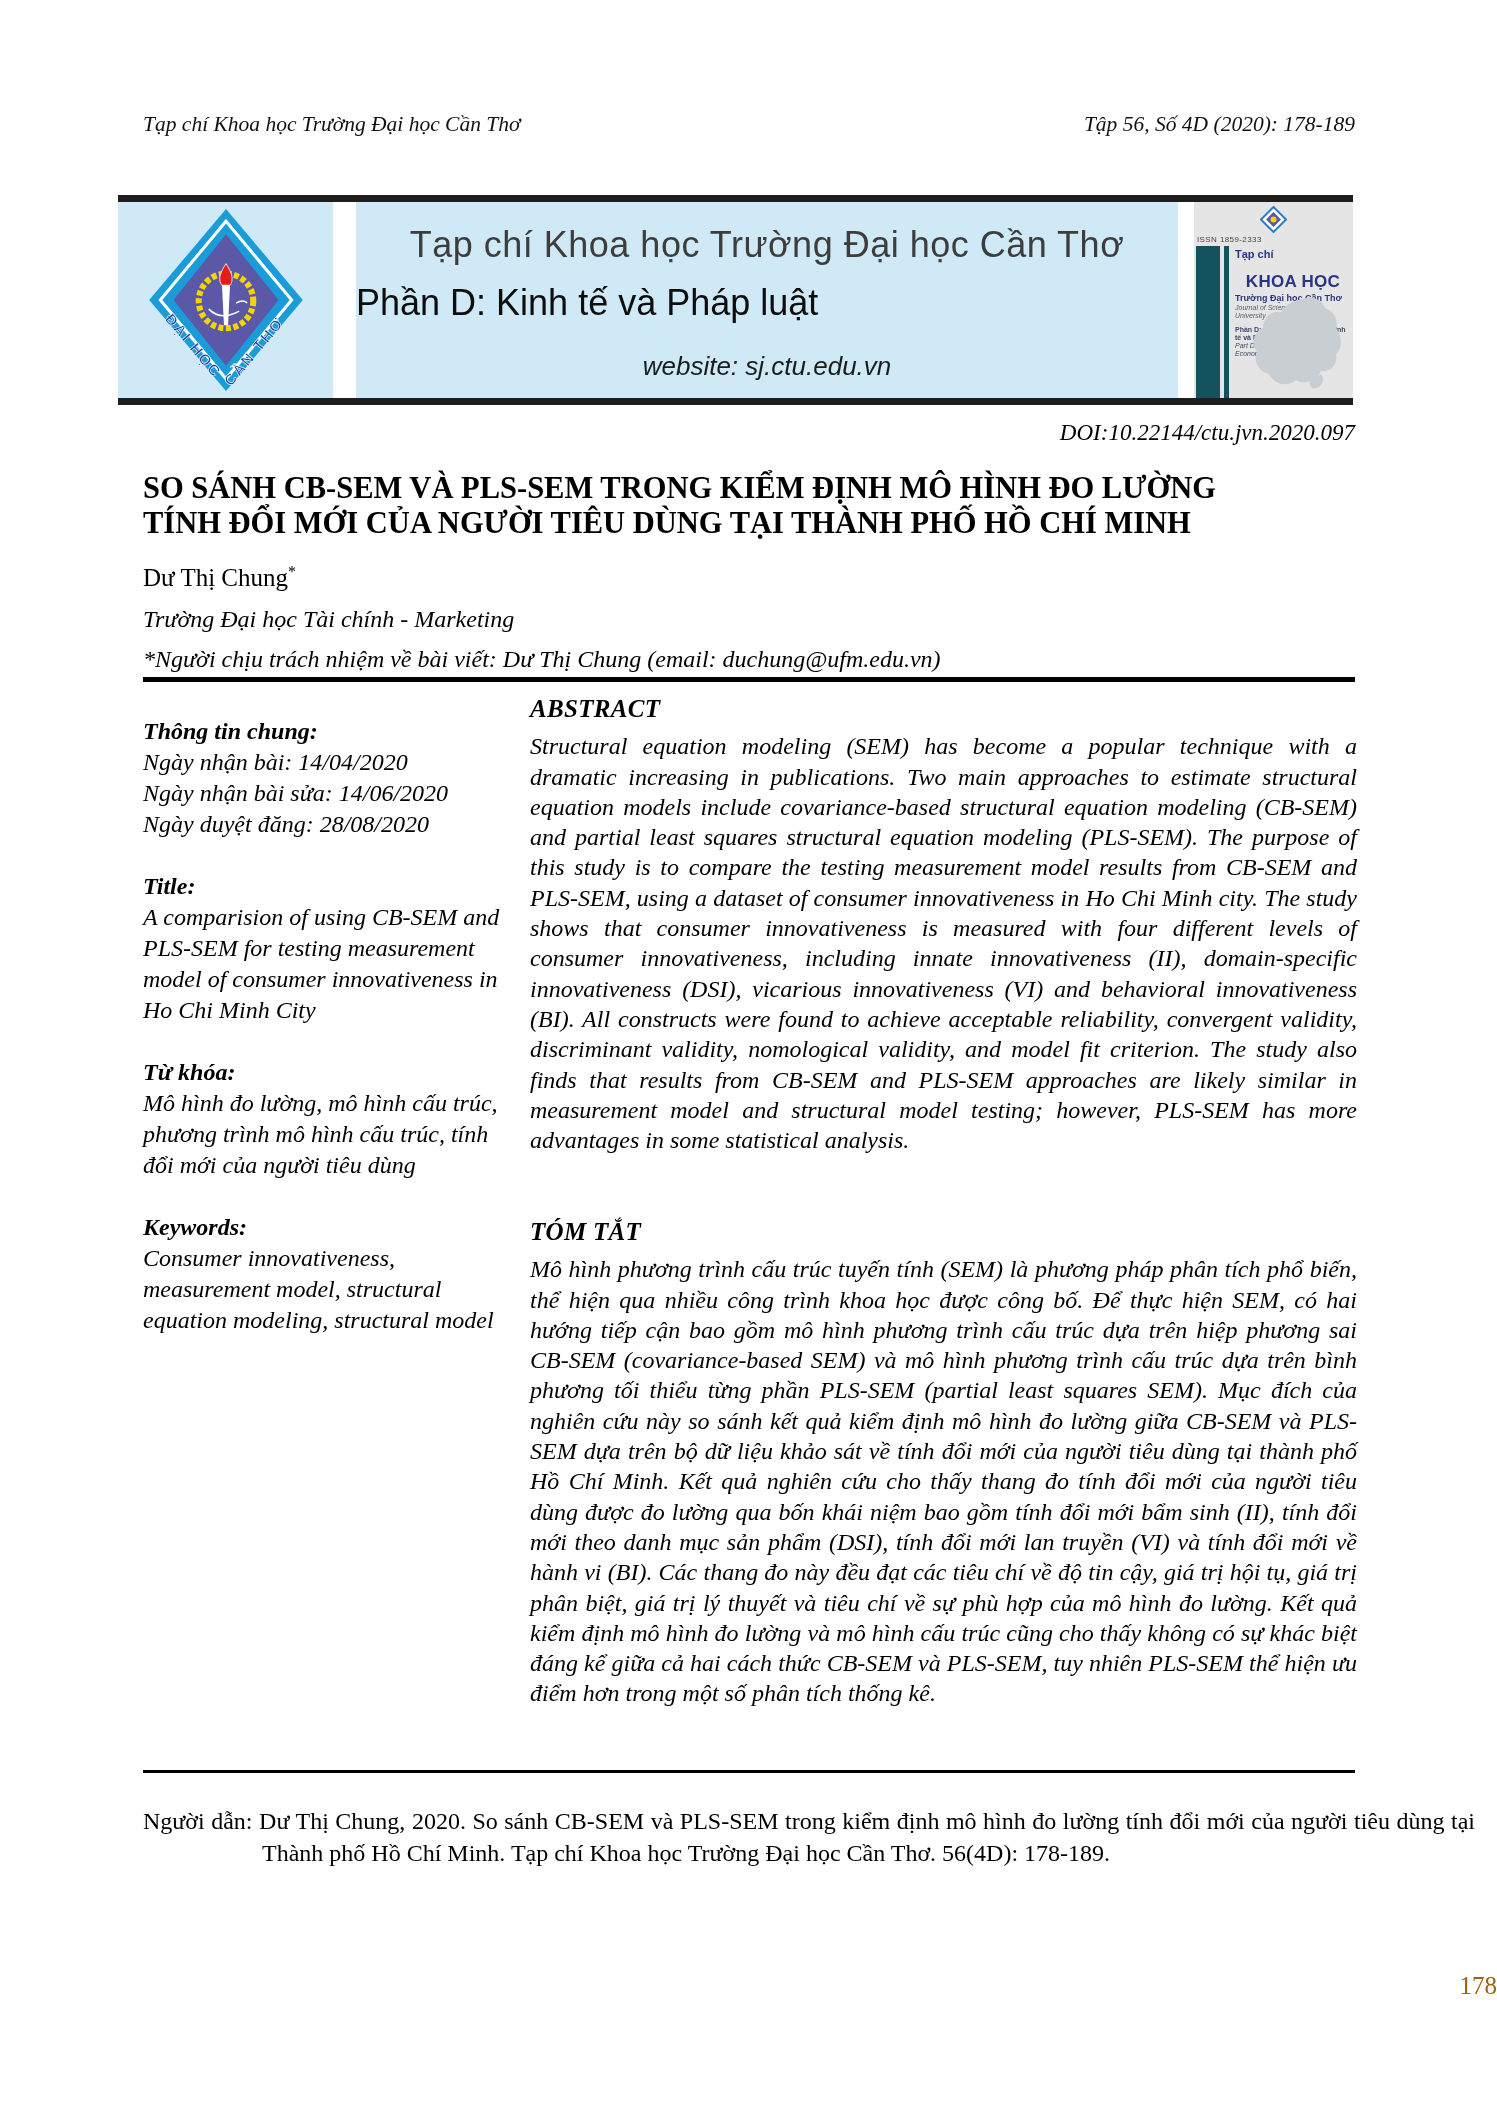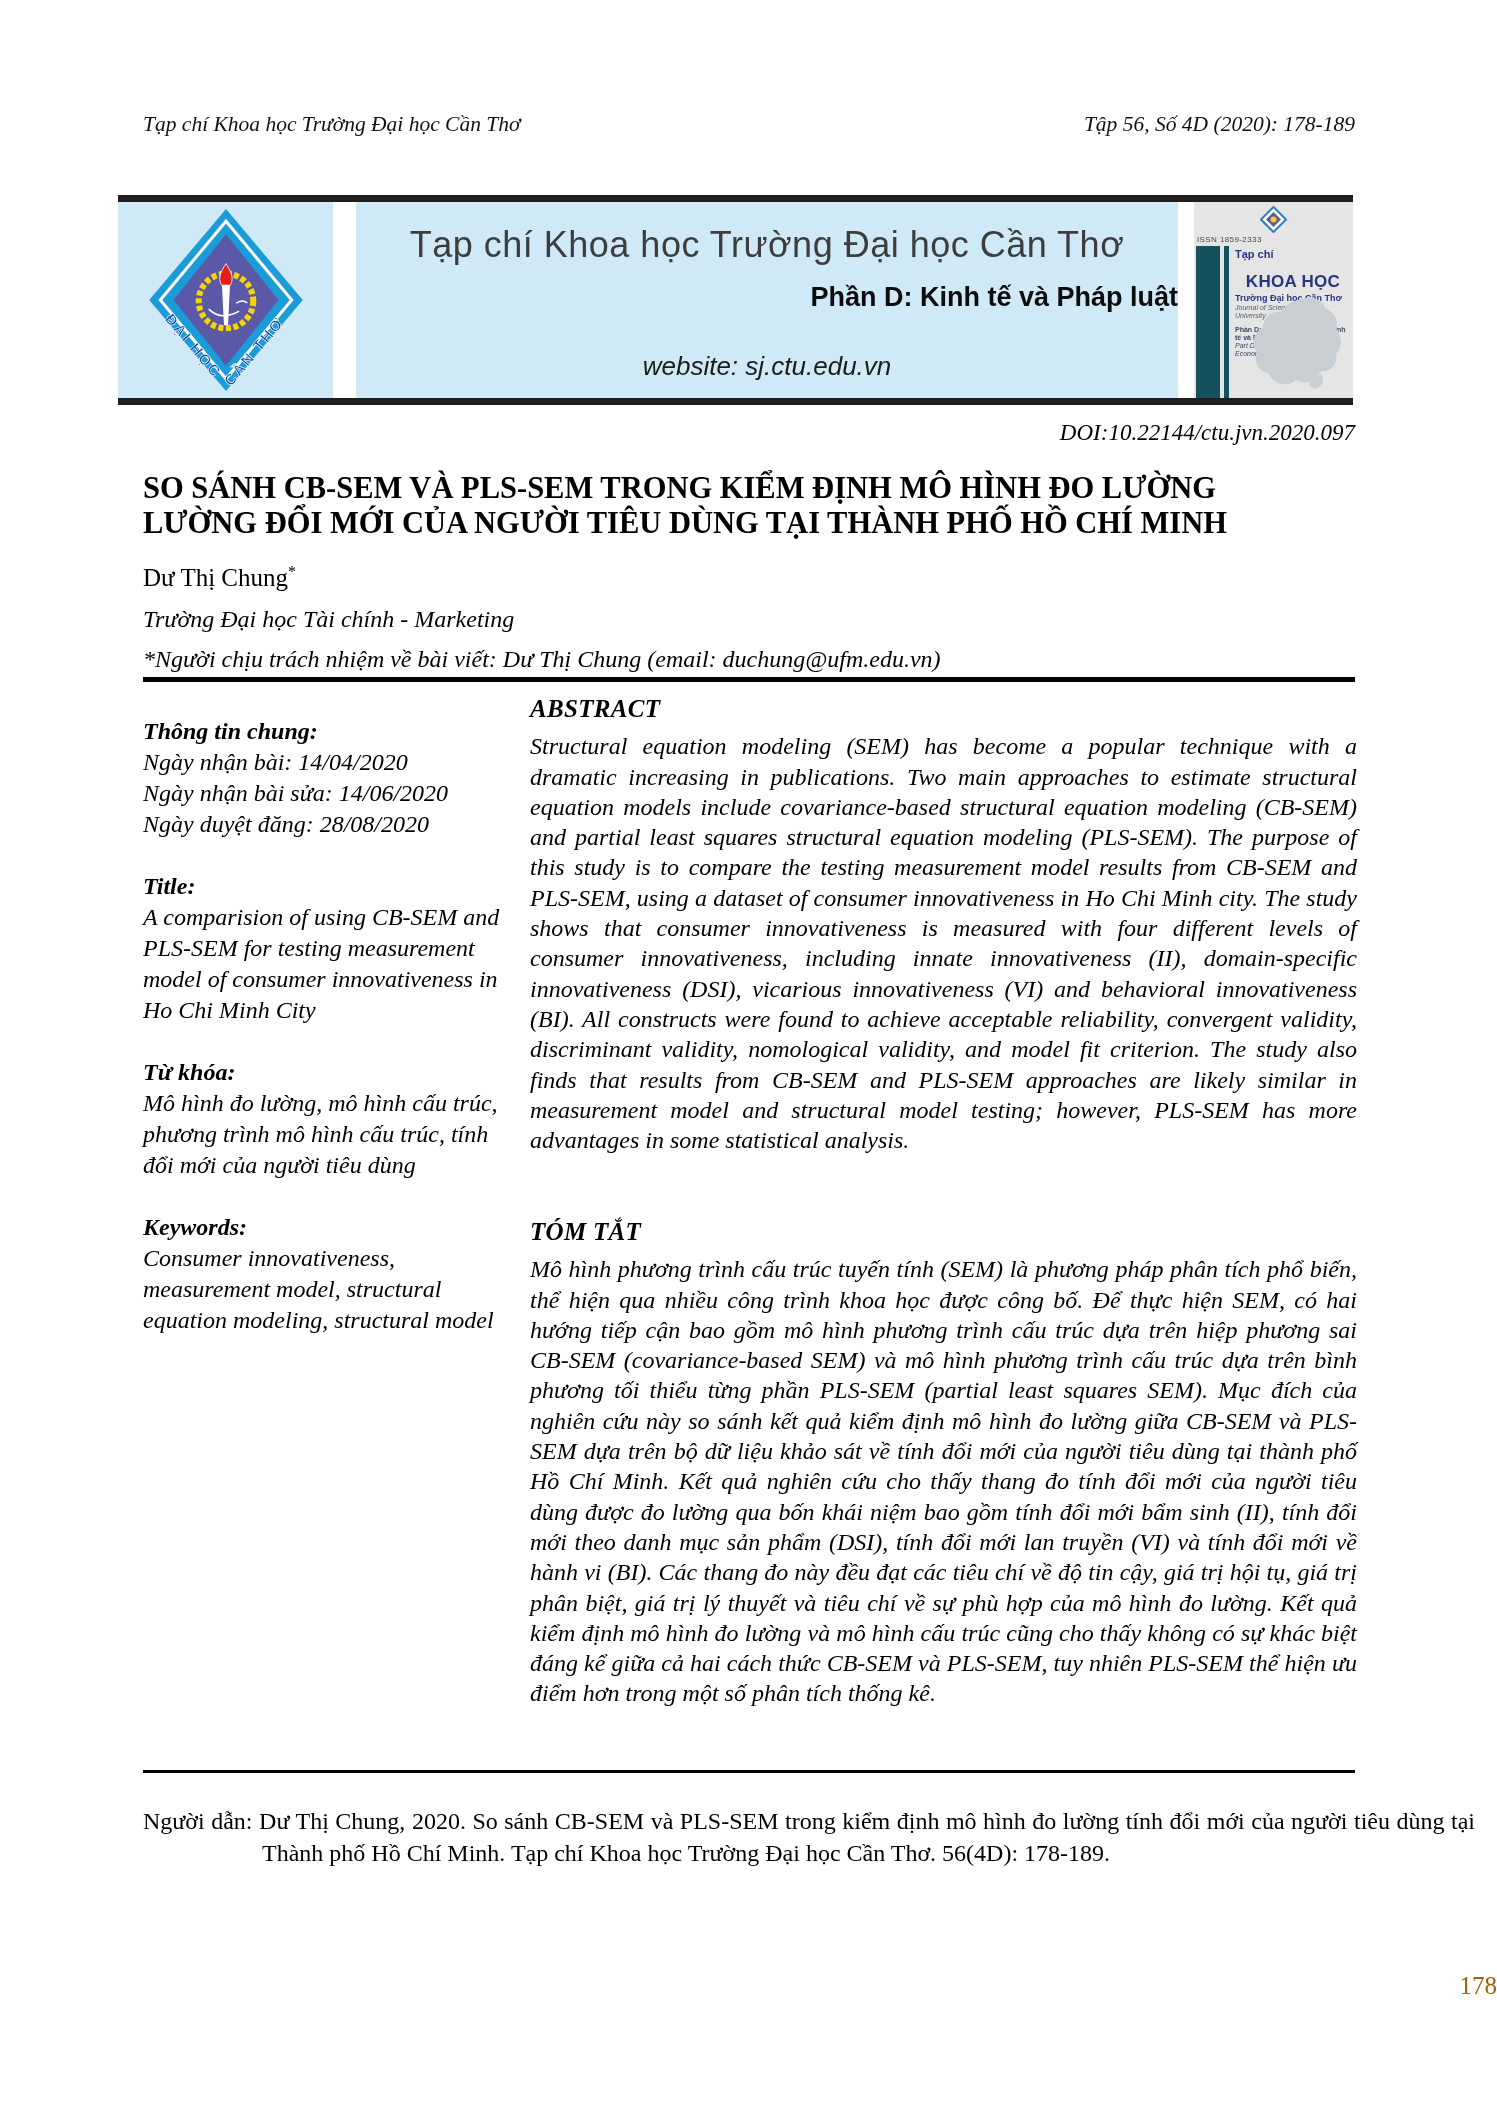--- a/index.html
+++ b/index.html
@@ -18,21 +18,21 @@
   
   .banner{left:118px;top:195px;width:1235px;height:210px;box-sizing:border-box;
     border-top:7px solid #1e1e1e;border-bottom:7px solid #1e1e1e;display:flex;}
   .logo-block{width:215px;background:#cfe9f7;position:relative;}
   .logo-block svg{position:absolute;left:50%;top:50%;transform:translate(-50%,-50%);}
   .bgap{background:#ffffff;height:100%;}
   .bgap1{width:23px;}
   .bgap2{width:16px;}
   .mid{width:822px;background:#cfe9f7;position:relative;font-family:"Liberation Sans", sans-serif;}
   .b-title{position:absolute;top:22px;width:100%;text-align:center;font-size:36px;color:#3d3d3d;letter-spacing:0.5px;}
-  .b-part{position:absolute;top:80px;width:100%;text-align:right;font-size:27px;font-weight:bold;color:#0d0d0d;}
+  .b-part{position:absolute;top:80px;width:100%;text-align:left;font-size:36px;font-weight:normal;color:#0d0d0d;}
   .b-site{position:absolute;top:149px;width:100%;text-align:center;font-size:26px;font-style:italic;color:#1c1c1c;}
 
   
   .cover{width:159px;background:#e5e5e5;position:relative;font-family:"Liberation Sans", sans-serif;overflow:hidden;}
   .mini-diamond{position:absolute;top:4px;left:66px;}
   .cv-issn{position:absolute;top:33px;left:3px;font-size:8px;color:#454545;letter-spacing:0.4px;}
   .stripe{position:absolute;top:44px;height:152px;background:#15525e;}
   .stripe1{left:2px;width:24px;}
   .stripe2{left:30px;width:5px;}
   .cv-text{position:absolute;left:41px;top:46px;width:116px;line-height:1.12;}
@@ -121,21 +121,21 @@
       <path d="M55 2 C63 0 72 5 74 12 C83 16 88 24 85 32 C91 40 92 52 85 58 C87 68 80 76 70 75 C66 84 54 90 45 84 C36 92 22 88 18 78 C8 76 2 66 6 56 C0 48 2 36 12 32 C12 22 20 14 30 16 C36 6 46 4 55 2 Z" fill="#c9ced2"></path>
       <path d="M70 78 C74 82 72 90 66 92 C60 94 56 88 60 84 Z" fill="#c9ced2"></path>
     </svg>
   </div>
 </div>
 
 <div class="abs doi">DOI:10.22144/ctu.jvn.2020.097</div>
 
 <div class="abs art-title">
   <div>SO SÁNH CB-SEM VÀ PLS-SEM TRONG KIỂM ĐỊNH MÔ HÌNH ĐO LƯỜNG</div>
-  <div>LƯỜNG ĐỔI MỚI CỦA NGƯỜI TIÊU DÙNG TẠI THÀNH PHỐ HỒ CHÍ MINH</div>
+  <div>TÍNH ĐỔI MỚI CỦA NGƯỜI TIÊU DÙNG TẠI THÀNH PHỐ HỒ CHÍ MINH</div>
 </div>
 
 <div class="abs author"><span>Dư Thị Chung</span><sup>*</sup></div>
 <div class="abs affil">Trường Đại học Tài chính - Marketing</div>
 <div class="abs corresp">*Người chịu trách nhiệm về bài viết: Dư Thị Chung (email: duchung@ufm.edu.vn)</div>
 <div class="abs rule-thick"></div>
 
 <div class="abs leftcol">
   <p class="sec-h">Thông tin chung:</p>
   <p>Ngày nhận bài: 14/04/2020</p>

